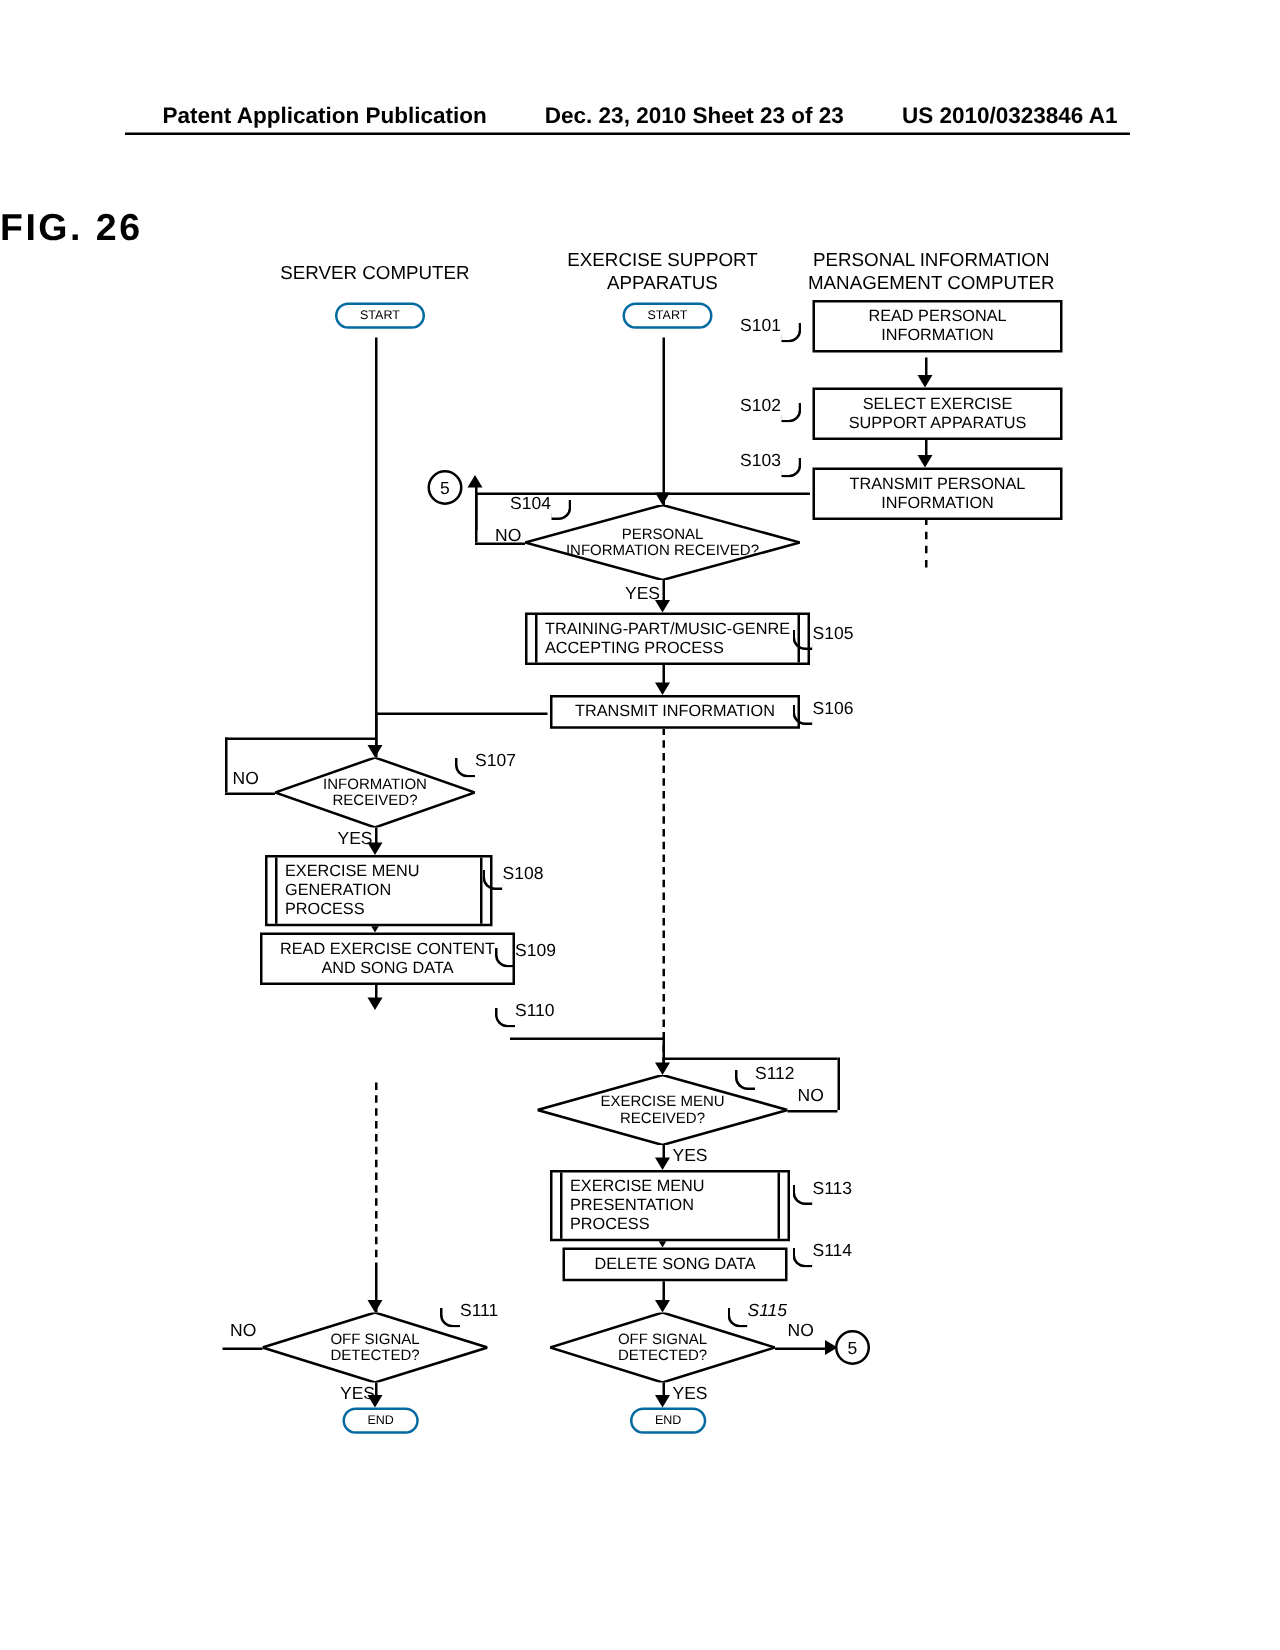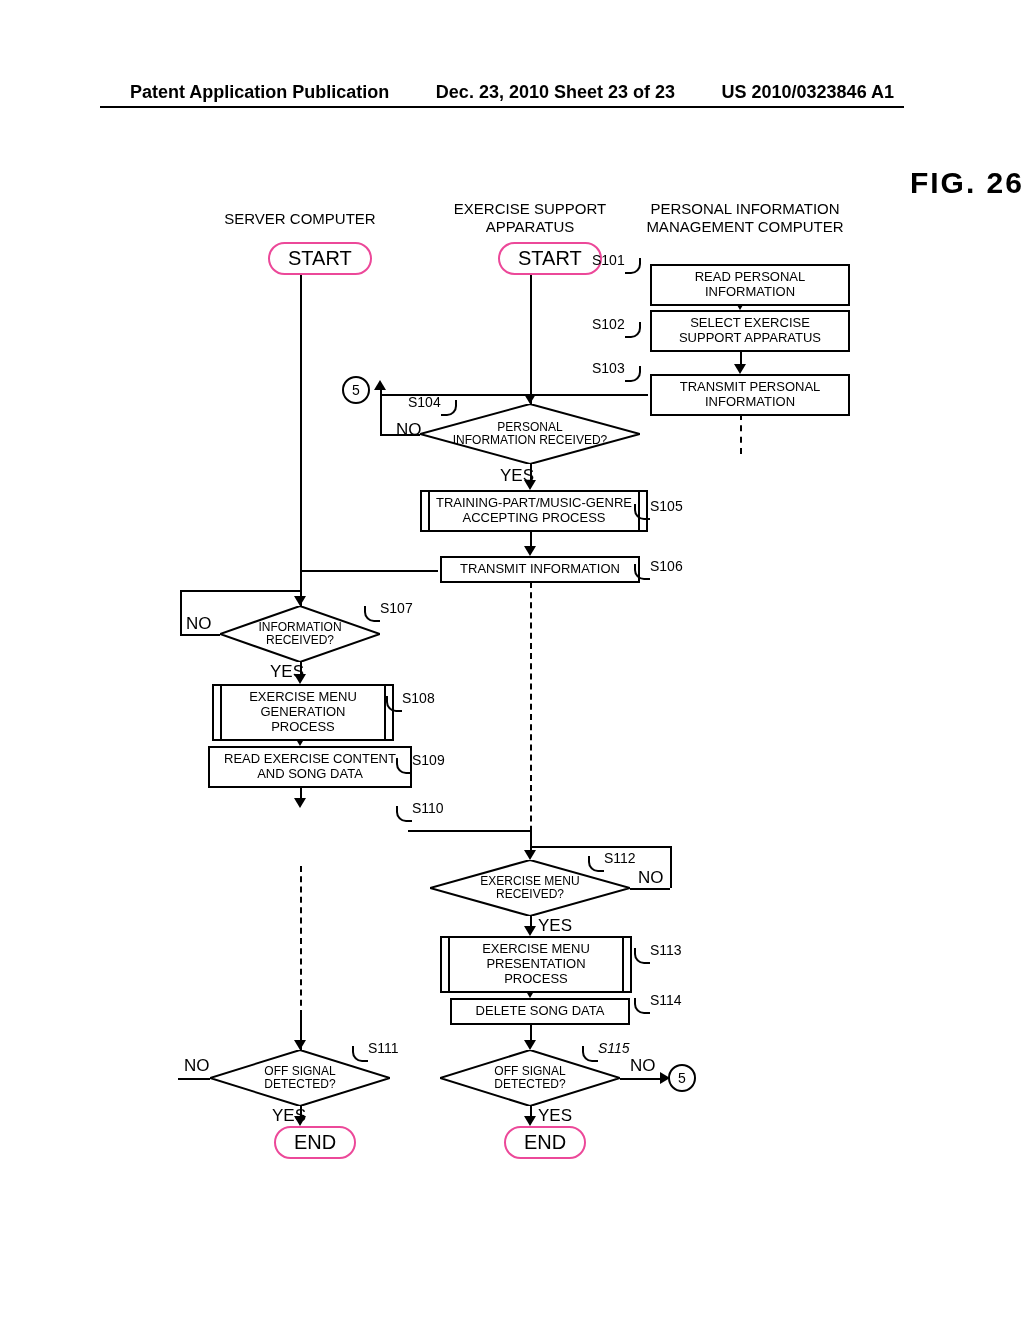--- a/index.html
+++ b/index.html
@@ -32,61 +32,60 @@
     top: 106px;
     left: 100px;
     right: 120px;
     border-top: 2px solid #000;
   }
   .fig-title {
     position: absolute;
     top: 166px;
     left: 0;
     width: 100%;
-    text-align: right;
+    text-align: left;
     font-size: 30px;
     font-weight: bold;
     letter-spacing: 2px;
   }
   
   .col-label {
     position: absolute;
     font-size: 15px;
     text-align: center;
     line-height: 1.2;
   }
   
   .terminal {
     position: absolute;
-    border: 2px solid #ec4899;
+    border: 2px solid #0369a1;
     border-radius: 999px;
     background: #fff;
     padding: 3px 18px;
-    font-size: 20px;
+    font-size: 10px;
     text-align: center;
     z-index: 5;
   }
   
   .process {
     position: absolute;
     border: 2px solid #000;
     background: #fff;
     padding: 4px 8px;
     font-size: 13px;
     text-align: center;
     line-height: 1.15;
     z-index: 5;
   }
   
   .subprocess {
     position: absolute;
     border: 2px solid #000;
     background: #fff;
     font-size: 13px;
-    text-align: center;
     line-height: 1.15;
     z-index: 5;
     padding: 4px 14px;
   }
   .subprocess::before,
   .subprocess::after {
     content: '';
     position: absolute;
     top: 0;
     bottom: 0;
@@ -111,21 +110,21 @@
     align-items: center;
     justify-content: center;
     font-size: 12px;
     text-align: center;
     line-height: 1.1;
     padding: 0 20px;
   }
   
   .lbl {
     position: absolute;
-    font-size: 17px;
+    font-size: 14px;
     z-index: 6;
     background: transparent;
   }
   
   .conn {
     position: absolute;
     width: 24px; height: 24px;
     border: 2px solid #000;
     border-radius: 50%;
     background: #fff;
@@ -211,21 +210,21 @@
   <div class="header-line"></div>
 
   <div class="fig-title">FIG. 26</div>
 
   <div class="col-label" style="left:220px; top:210px; width:160px;">SERVER COMPUTER</div>
   <div class="col-label" style="left:640px; top:200px; width:210px; white-space:pre-line;">PERSONAL INFORMATION
 MANAGEMENT COMPUTER</div>
   <div class="col-label" style="left:440px; top:200px; width:180px; white-space:pre-line;">EXERCISE SUPPORT
 APPARATUS</div>
 
-  <div class="process" style="left:650px; top:264px; width:180px; white-space:pre-line;">READ PERSONAL
+  <div class="process" style="left:650px; top:240px; width:180px; white-space:pre-line;">READ PERSONAL
 INFORMATION</div>
   <div class="step lcurve" style="left:592px; top:252px;">S101</div>
 
   <div class="line-v" style="left:740px; top:286px; height:18px;"></div>
   <div class="arrow-down" style="left:734px; top:300px;"></div>
 
   <div class="process" style="left:650px; top:310px; width:180px; white-space:pre-line;">SELECT EXERCISE
 SUPPORT APPARATUS</div>
   <div class="step lcurve" style="left:592px; top:316px;">S102</div>
 

